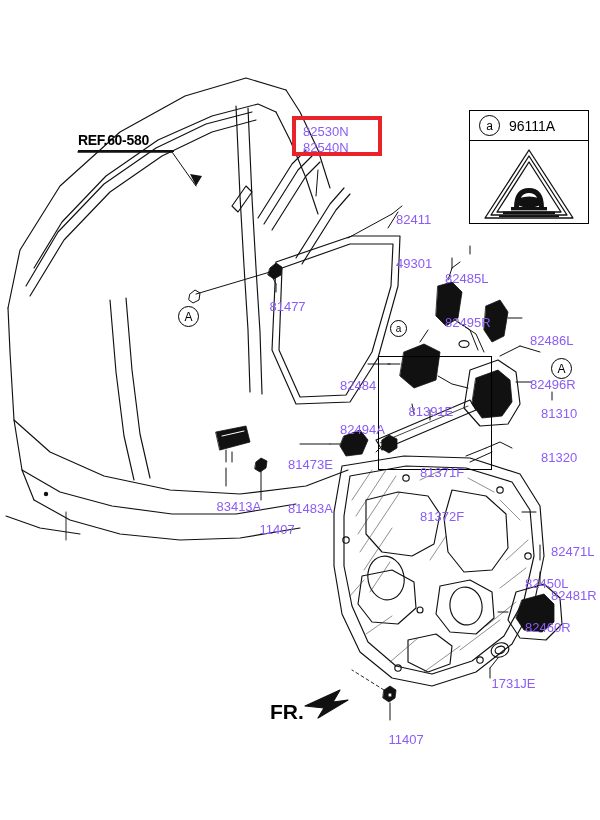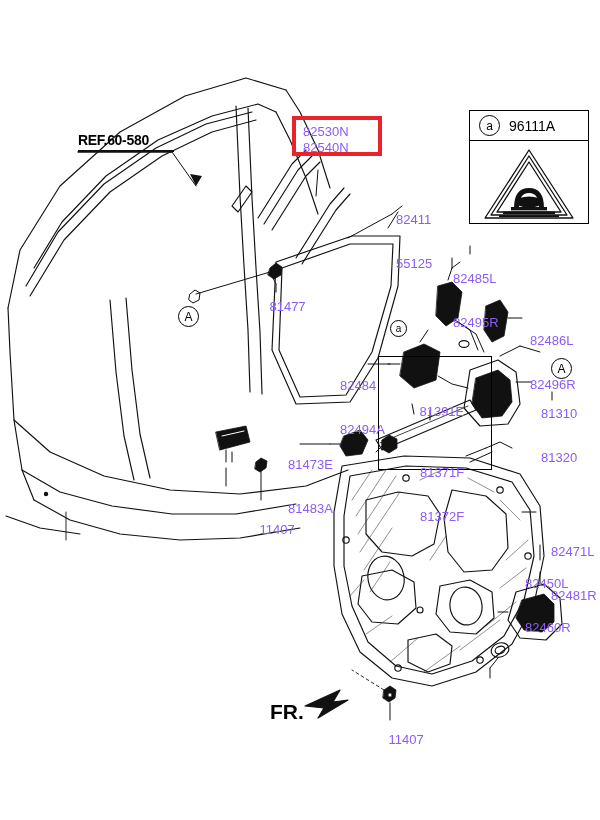--- a/index.html
+++ b/index.html
@@ -216,76 +216,82 @@
   <div style="position:absolute;left:78px;top:150px;width:96px;height:2px;background:#111;"></div>
 
   <div class="fr" style="left:270px;top:700px;">FR.</div>
 
   <div class="lbl" style="left:303px;top:141px;text-align:right;"><span>82540N</span></div>
 
   <div class="lbl" style="left:303px;top:125px;"><span>82530N</span></div>
 
   <div class="lbl two" style="left:396px;top:184px;">
     <div>82411</div>
-    <div>55125</div>
+    <div>49301</div>
   </div>
 
   <div class="lbl" style="left:255px;top:286px;">
     <span>81477</span>
   </div>
 
-  <div class="lbl two" style="left:445px;top:243px;margin-left:8px;">
+  <div class="lbl two" style="left:445px;top:243px;">
     <div>82485L</div>
     <div>82495R</div>
   </div>
 
   <div class="lbl two" style="left:530px;top:305px;">
     <div>82486L</div>
     <div>82496R</div>
   </div>
 
   <div class="lbl two" style="left:340px;top:350px;">
     <div>82484</div>
     <div>82494A</div>
   </div>
 
-  <div class="lbl" style="left:405px;top:391px;">
+  <div class="lbl" style="left:394px;top:391px;">
     <span>81391E</span>
   </div>
 
   <div class="lbl two" style="left:541px;top:378px;">
     <div>81310</div>
     <div>81320</div>
   </div>
 
   <div class="lbl two" style="left:288px;top:429px;">
     <div>81473E</div>
     <div>81483A</div>
   </div>
 
   <div class="lbl two" style="left:420px;top:437px;">
     <div>81371F</div>
     <div>81372F</div>
   </div>
 
+  <div class="lbl" style="left:202px;top:486px;">
+    <span>83413A</span>
+  </div>
 
   <div class="lbl" style="left:245px;top:509px;">
     <span>11407</span>
   </div>
 
   <div class="lbl two" style="left:543px;top:516px;margin-left:8px;">
     <div>82471L</div>
     <div>82481R</div>
   </div>
 
   <div class="lbl two" style="left:525px;top:548px;">
     <div>82450L</div>
     <div>82460R</div>
   </div>
 
+  <div class="lbl" style="left:477px;top:663px;">
+    <span>1731JE</span>
+  </div>
 
   <div class="lbl" style="left:374px;top:719px;">
     <span>11407</span>
   </div>
 
   <div class="redbox" style="left:292px;top:116px;width:82px;height:32px;"></div>
 
   <div class="legendbox" style="left:469px;top:110px;width:118px;height:112px;">
     <div class="legendhdr">
       <div class="circmark">

